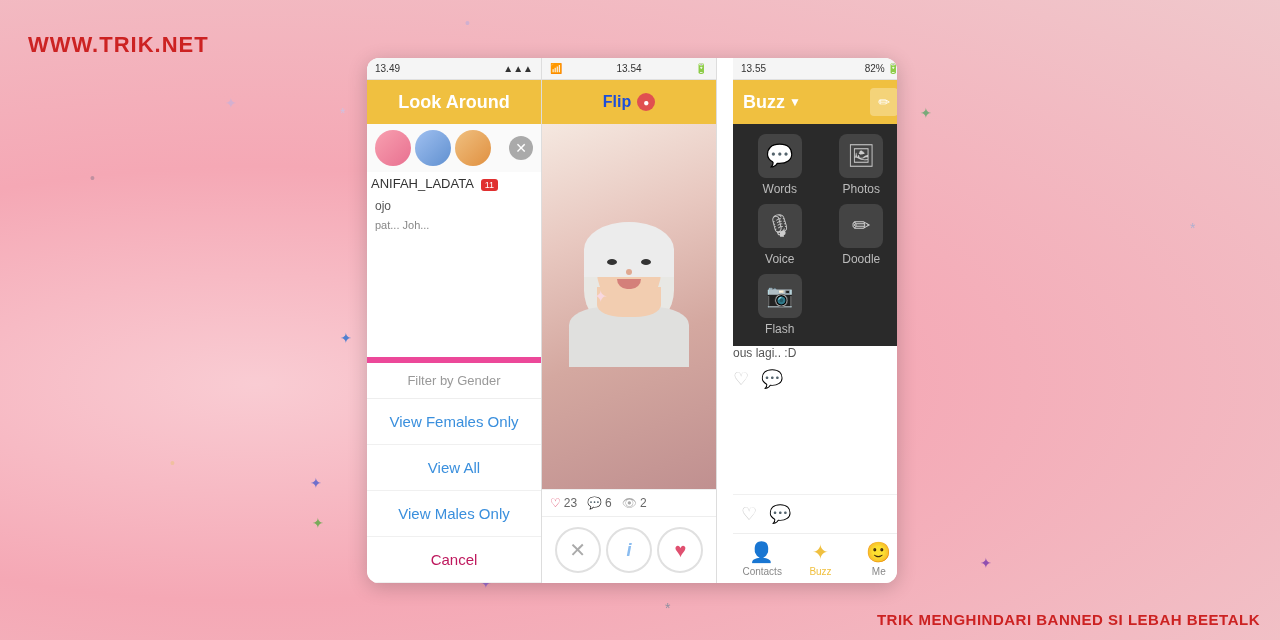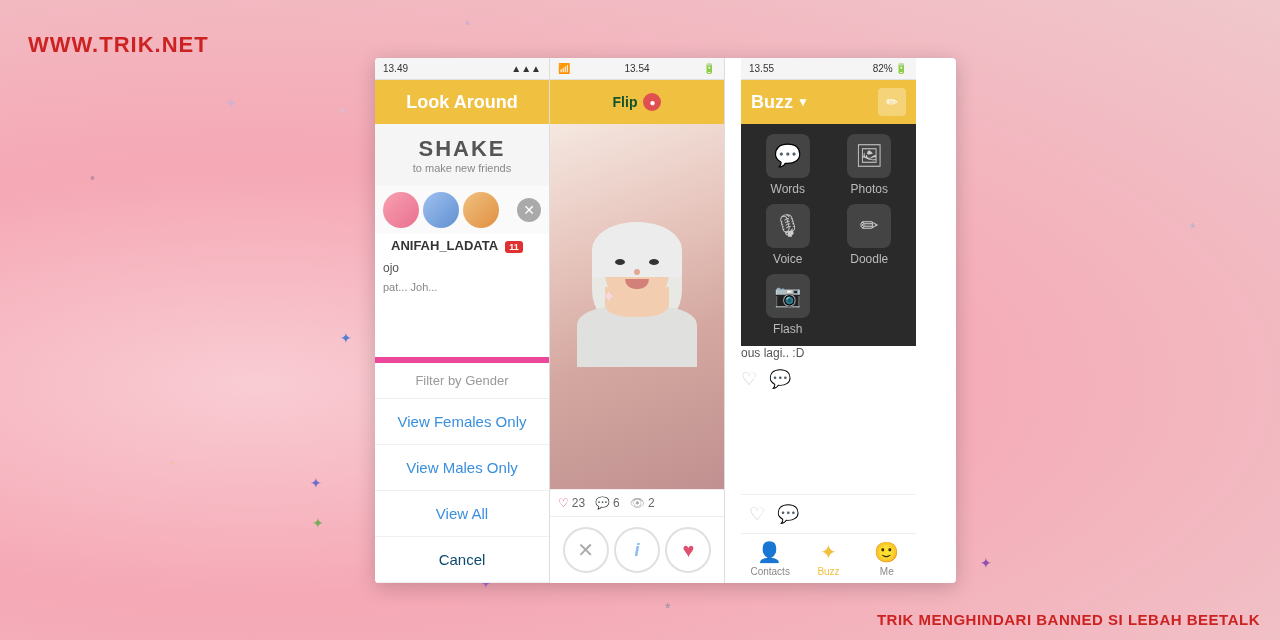--- a/index.html
+++ b/index.html
@@ -49,25 +49,25 @@
       font-size: 15px;
       font-weight: bold;
       letter-spacing: 0.5px;
       z-index: 10;
     }
 
     
     .main-card {
       position: absolute;
       top: 58px;
-      left: 375px;
-      width: 581px;
+      left: 367px;
+      width: 530px;
       height: 525px;
       background: white;
-      border-radius: 4px;
+      border-radius: 12px;
       box-shadow: 0 4px 20px rgba(0,0,0,0.2);
       overflow: hidden;
       display: flex;
       flex-direction: row;
     }
 
     
     .phones-row {
       display: flex;
       flex-direction: row;
@@ -166,23 +166,22 @@
       align-items: center;
       justify-content: center;
       color: white;
       font-size: 14px;
       margin-left: auto;
     }
 
     .phone1-username {
       padding: 4px 4px;
       font-size: 13px;
-      font-weight: bold;
+      font-weight: normal;
       color: #333;
-      margin-left: 12px;
     }
 
     .badge-red {
       display: inline-block;
       background: #e03030;
       color: white;
       font-size: 9px;
       padding: 1px 4px;
       border-radius: 3px;
       margin-left: 4px;
@@ -225,36 +224,36 @@
     .filter-option {
       padding: 14px 10px;
       text-align: center;
       color: #3a8fdd;
       font-size: 15px;
       border-bottom: 1px solid #f0f0f0;
       cursor: pointer;
     }
 
     .filter-option.cancel {
-      color: #0c4a6e;
+      color: #be185d;
     }
 
     
     .phone2-header {
       background: #f0c040;
       height: 44px;
       display: flex;
       align-items: center;
       justify-content: center;
       gap: 6px;
     }
 
     .phone2-header-title {
-      color: #14532d;
-      font-size: 14px;
+      color: #1d4ed8;
+      font-size: 16px;
       font-weight: bold;
     }
 
     .flip-icon {
       width: 18px;
       height: 18px;
       border-radius: 50%;
       background: #e05050;
       display: flex;
       align-items: center;
@@ -492,24 +491,20 @@
 
       <div class="status-bar">
         <span>13.49</span>
         <span>▲▲▲</span>
       </div>
 
       <div class="phone1-header">
         <span class="phone1-header-title">Look Around</span>
       </div>
 
-      <div class="phone1-shake">
-        <div class="phone1-shake-title">SHAKE</div>
-        <div class="phone1-shake-sub">to make new friends</div>
-      </div>
 
       <div class="phone1-profiles">
         <div class="profile-avatar pink"></div>
         <div class="profile-avatar blue"></div>
         <div class="profile-avatar orange"></div>
         <div class="close-btn">✕</div>
       </div>
 
       <div class="phone1-username">
         <span>ANIFAH_LADATA</span>
@@ -519,22 +514,22 @@
       <div class="phone1-user-row">
         <span>ojo</span>
       </div>
       <div class="phone1-user-row2">
         <span>pat... Joh...</span>
       </div>
 
       <div class="filter-overlay">
         <div class="filter-header">Filter by Gender</div>
         <div class="filter-option">View Females Only</div>
+        <div class="filter-option">View All</div>
         <div class="filter-option">View Males Only</div>
-        <div class="filter-option">View All</div>
         <div class="filter-option cancel">Cancel</div>
       </div>
     </div>
 
     <div class="phone" style="min-width:175px; max-width:175px;">
 
       <div class="status-bar">
         <span>📶</span>
         <span>13.54</span>
         <span>🔋</span>

